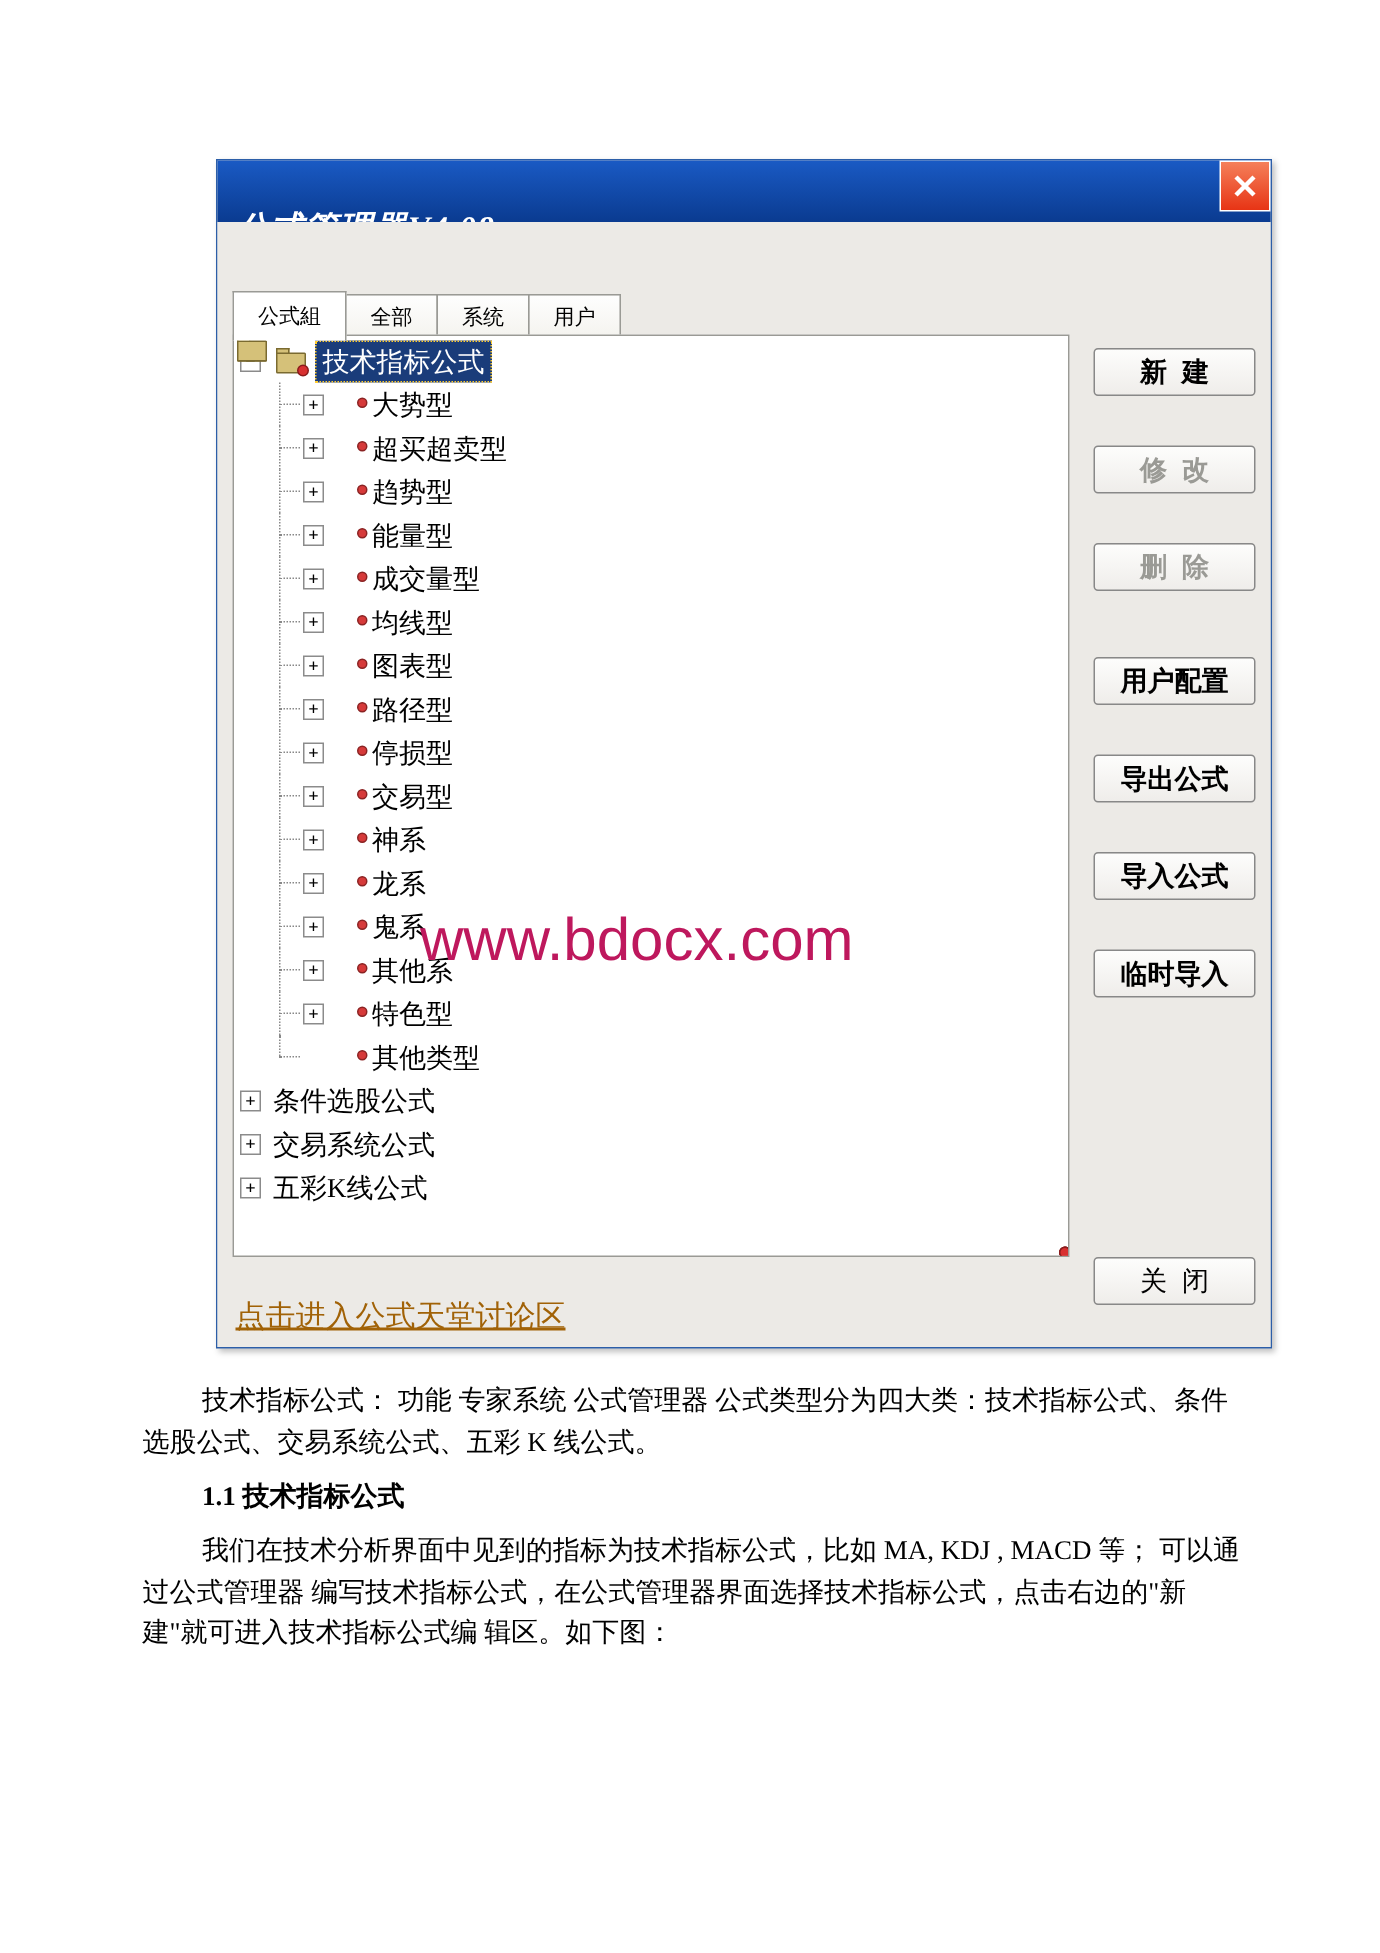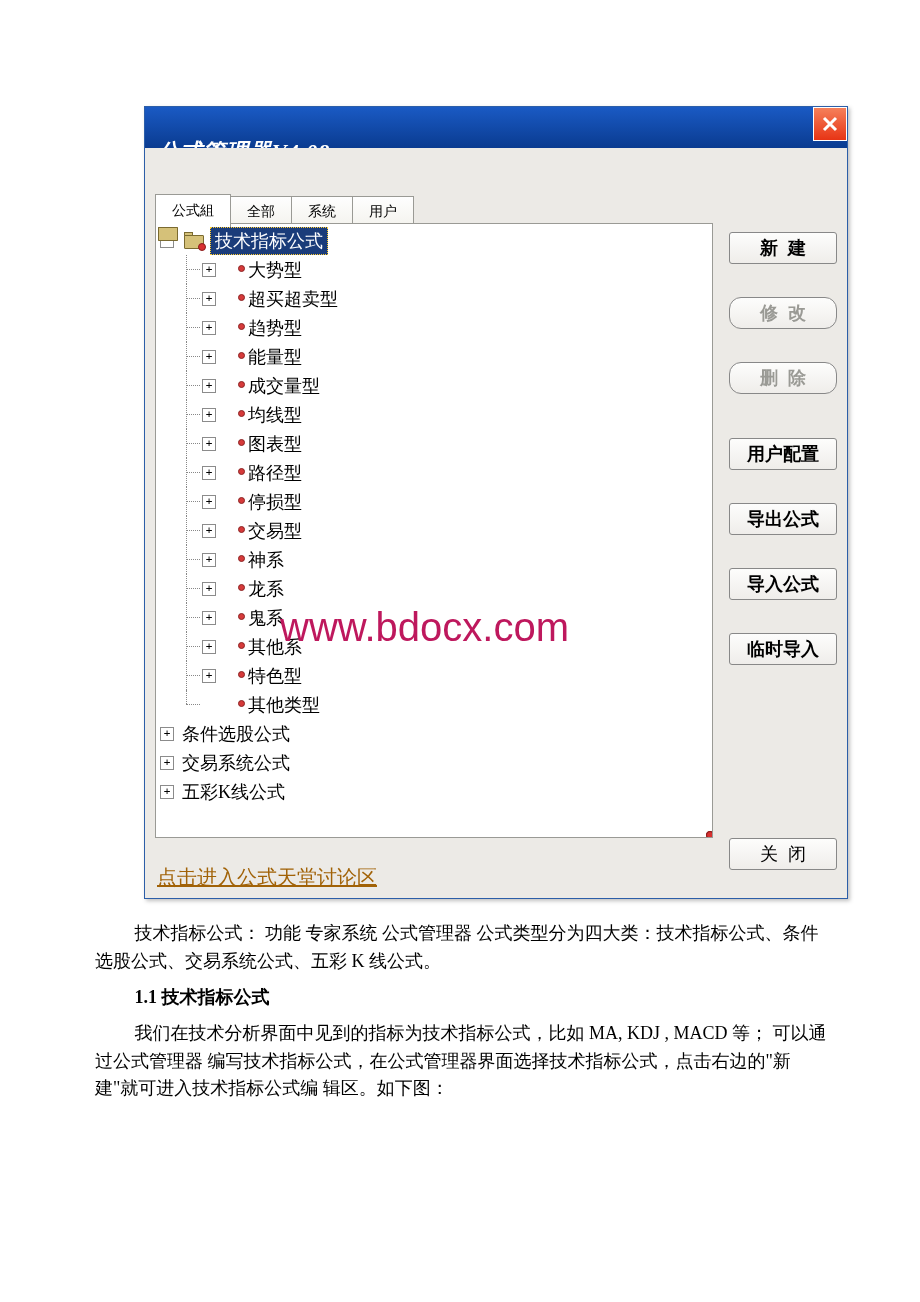--- a/index.html
+++ b/index.html
@@ -218,21 +218,21 @@
       font-size: 18px;
       display: flex;
       align-items: center;
       justify-content: center;
       letter-spacing: 10px;
       padding-left: 10px;
       border-radius: 3px;
       color: #000;
     }
     .btn.nosp { letter-spacing: 0; padding-left: 0; }
-    .btn.disabled { color: #9a9a95; border-radius: 12px; }
+    .btn.disabled { color: #9a9a95; }
     .gap-s { height: 33px; }
     .gap-m { height: 44px; }
     .close-area {
       position: absolute;
       right: 10px;
       bottom: 28px;
       width: 108px;
     }
     .footer-link {
       position: absolute;

